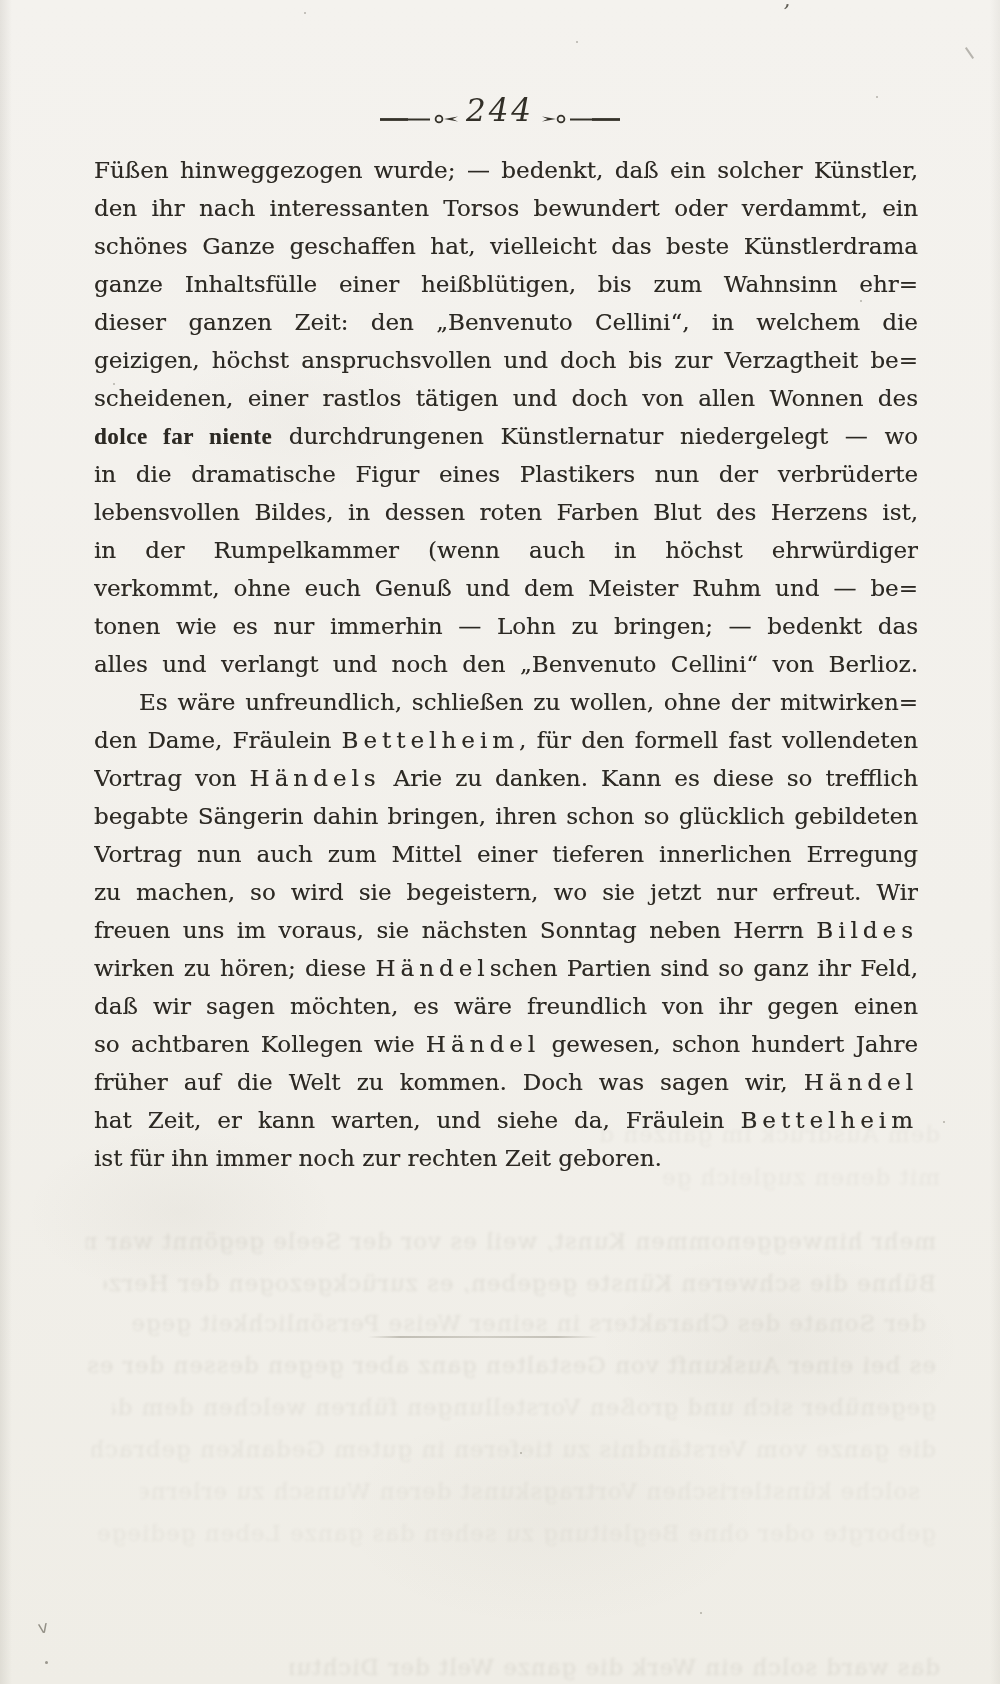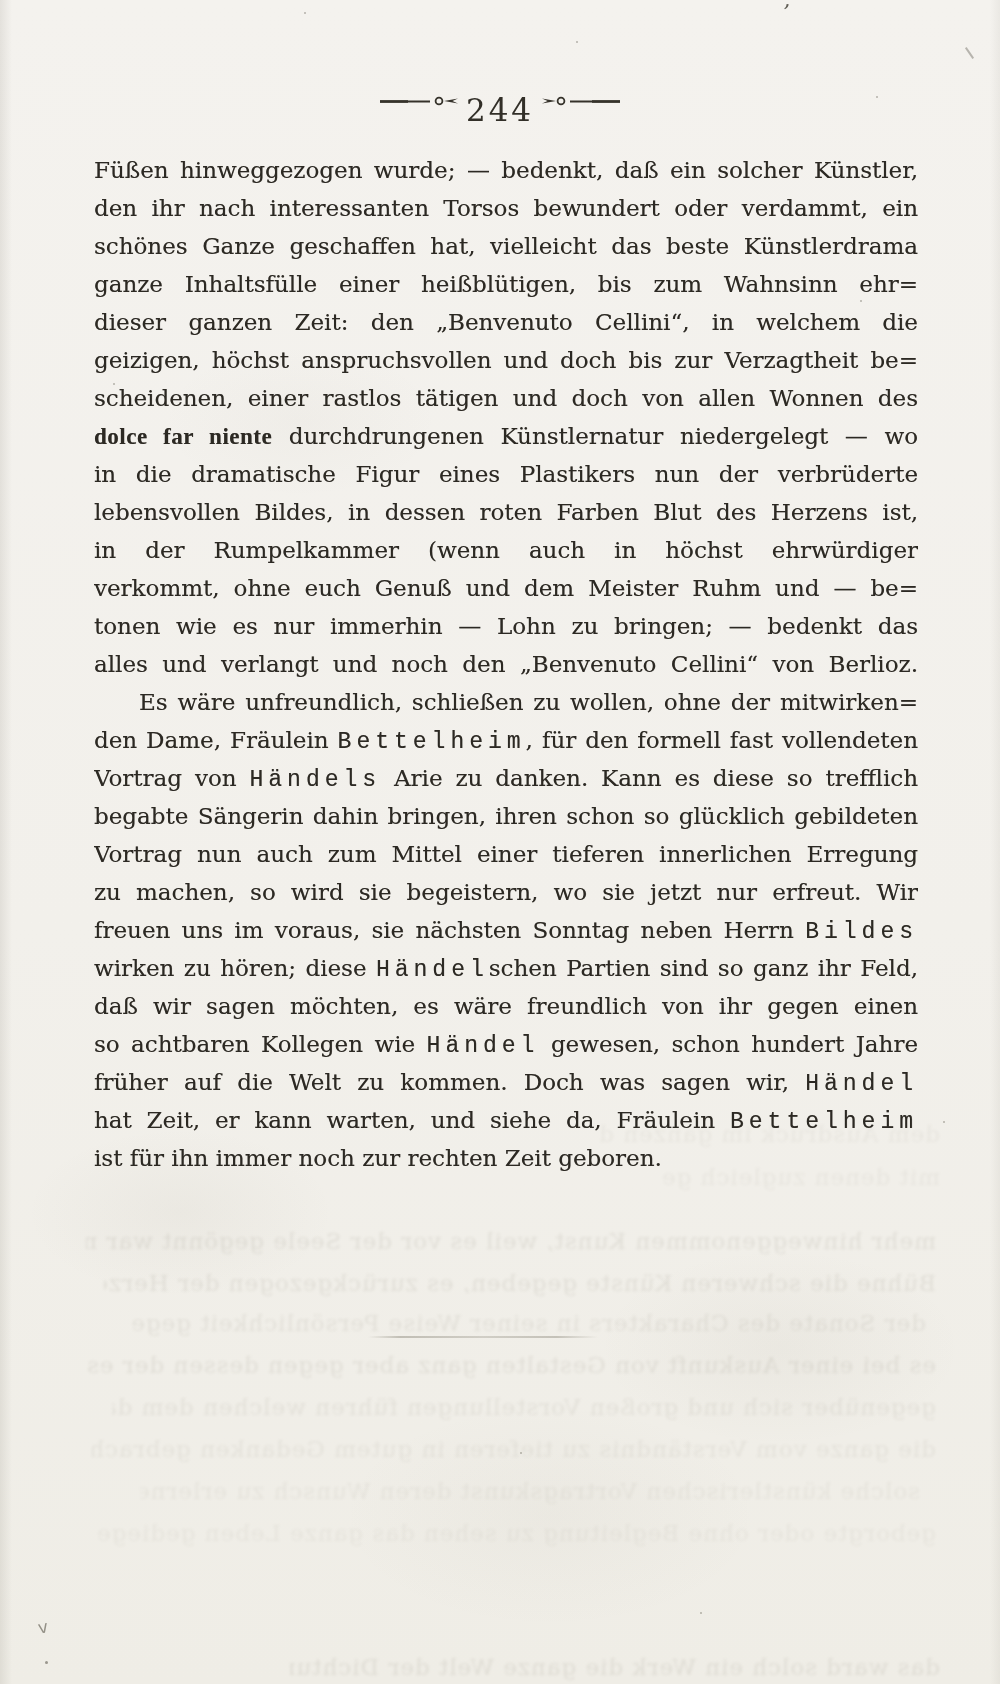--- a/index.html
+++ b/index.html
@@ -18,37 +18,38 @@
       radial-gradient(300px 160px at 55% 90%, rgba(120,110,90,.04), transparent 70%),
       radial-gradient(200px 110px at 30% 25%, rgba(120,110,90,.03), transparent 70%);
   }
   .edge-left  { position:absolute; left:0; top:0; bottom:0; width:12px;
     background:linear-gradient(90deg, rgba(80,74,60,.10), rgba(80,74,60,0)); }
   .edge-right { position:absolute; right:0; top:0; bottom:0; width:10px;
     background:linear-gradient(270deg, rgba(80,74,60,.06), rgba(80,74,60,0)); }
 
   .header {
     position:absolute; top:92px; left:0; right:0; height:36px;
-    display:flex; justify-content:center; align-items:flex-start; 
+    display:flex; justify-content:center; align-items:flex-end; 
     color:#322f28;
+    font-style:italic;
   }
   .pagenum { font-size:31px; letter-spacing:3px; line-height:36px; }
   .orn { display:block; }
 
   .textblock {
     position:absolute; left:79px; top:151px; width:824px;
     color:#2c2923; font-size:23px; line-height:38px;
     text-shadow:0.2px 0.2px 0 rgba(44,41,35,.45);
     margin-left:15px;
   }
   .line { text-align:justify; text-align-last:justify; height:38px; overflow:hidden; }
   .line.just::after { content:""; display:inline-block; width:100%; height:0; }
   .line.nojust { text-align-last:left; }
   .line.indent { text-indent:45px; }
-  .sperr  { letter-spacing:5px;font-family:Liberation Mono, monospace; }
+  .sperr  { letter-spacing:5px; }
   .antiqua{ font-family:"Liberation Serif",serif; letter-spacing:.5px;font-weight:bold; }
 
   .divider { position:absolute; height:2px; opacity:.75;
     background:linear-gradient(90deg, rgba(100,95,80,0), rgba(100,95,80,.45) 14%,
       rgba(100,95,80,.30) 50%, rgba(100,95,80,.42) 82%, rgba(100,95,80,0)); }
 
   .ghost {
     position:absolute; white-space:nowrap; overflow:hidden;
     transform:scaleX(-1); filter:blur(1.7px);
     color:#6e6857; font-size:23px; line-height:30px; letter-spacing:1px;

